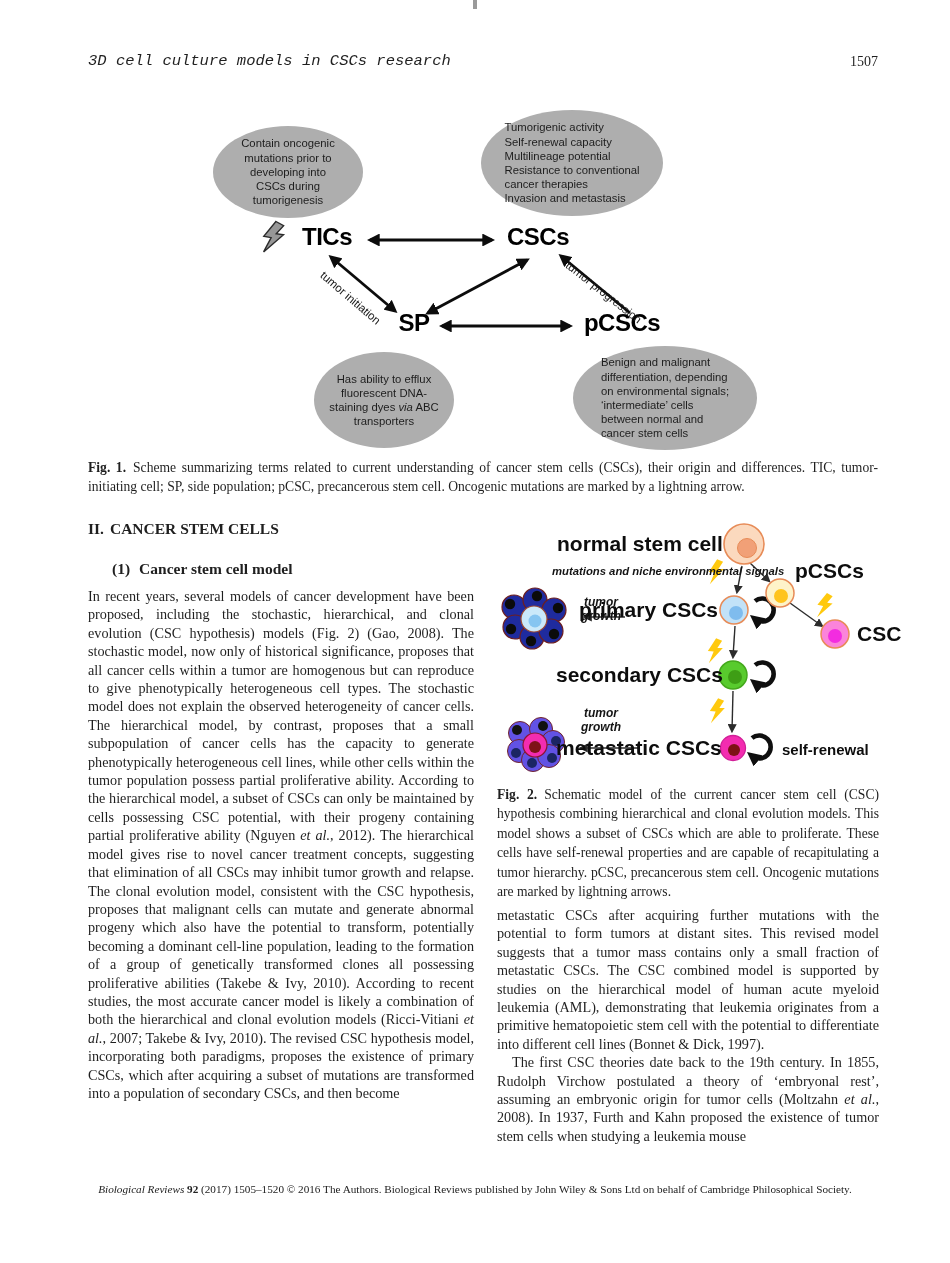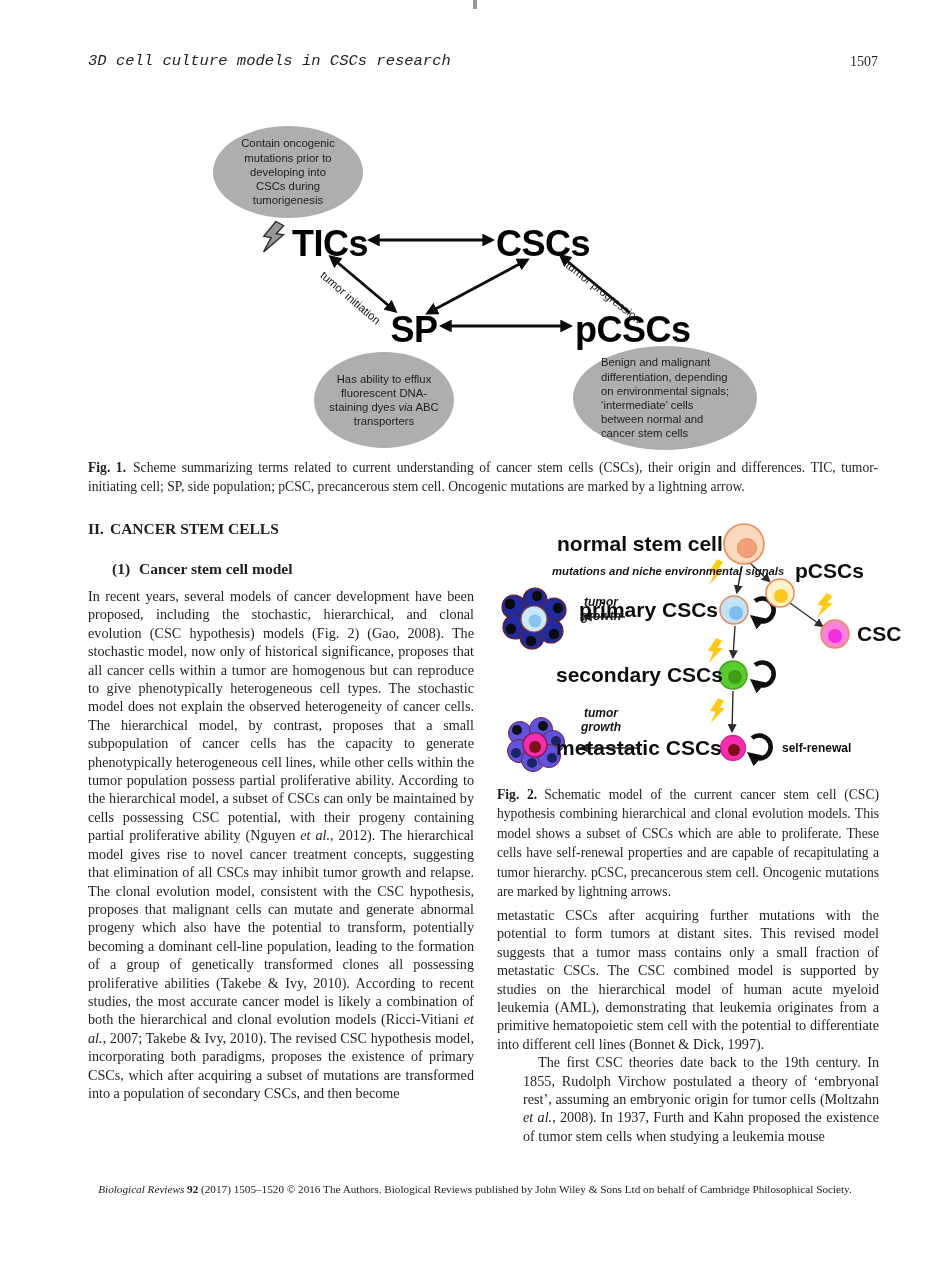--- a/index.html
+++ b/index.html
@@ -11,70 +11,78 @@
   .page-num{top:54px;right:72px;font-size:14px;}
 
   
   .fig1{left:150px;top:103px;width:680px;height:352px;}
   .fig1 svg{position:absolute;left:0;top:0;}
   .el{position:absolute;background:#AEAEAE;border-radius:50%;display:flex;align-items:center;justify-content:center;
       font-family:"Liberation Sans",sans-serif;font-size:11.3px;line-height:14.2px;color:#1d1d1d;}
   .el .txt{white-space:pre-line;}
   .el-center{text-align:center;}
   .el-left .txt{text-align:left;}
-  .node{position:absolute;font-family:"Liberation Sans",sans-serif;font-weight:700;font-size:36px;
+  .node{position:absolute;font-family:"Liberation Sans",sans-serif;font-weight:700;font-size:24px;
         letter-spacing:-0.5px;color:#000;text-align:center;}
   .edge-label{position:absolute;font-family:"Liberation Sans",sans-serif;font-size:11.5px;color:#1a1a1a;
         transform-origin:0 0;white-space:nowrap;}
 
   
   .fig-caption{font-size:13.6px;line-height:19.4px;text-align:justify;}
   .fig-caption .bd{margin-right:7px;}
   .cap1{left:88px;top:458px;width:790px;}
   .cap2{left:497px;top:785px;width:382px;}
   .heading{left:88px;top:520px;font-weight:700;font-size:15.5px;}
   .heading .hnum{margin-right:6px;}
   .subheading{left:88px;top:560px;font-weight:700;font-size:15.5px;margin-left:24px;}
   .subheading .hnum{margin-right:9px;}
   .body-par{font-size:14.2px;line-height:18.4px;text-align:justify;}
   .col-left{left:88px;top:587px;width:386px;}
   .col-right{left:497px;top:906px;width:382px;}
-  .indent{text-indent:15px;margin-left:26px;}
+  .indent{text-indent:15px;}
   .bd{font-weight:700;}
   .it{font-style:italic;}
   .footer{left:80px;top:1183px;width:790px;text-align:center;font-size:11.2px;color:#222;}
 
   
   .fig2{left:497px;top:518px;width:398px;height:264px;}
   .fig2 svg{position:absolute;left:0;top:0;}
   .f2lab{position:absolute;font-family:Liberation Sans, sans-serif;font-weight:700;font-size:21px;
          line-height:17px;color:#0d0d0d;white-space:nowrap;}
   .f2lab.ra{text-align:right;}
   .f2small{position:absolute;font-family:"Liberation Sans",sans-serif;font-style:italic;font-weight:600;
          font-size:11.3px;color:#141414;white-space:nowrap;margin-left:35px;}
   .f2tg{position:absolute;font-family:"Liberation Sans",sans-serif;font-style:italic;font-weight:600;
          font-size:12px;color:#141414;text-align:center;}
-  .f2sr{position:absolute;font-family:"Liberation Sans",sans-serif;font-weight:600;font-size:12px;color:#0d0d0d;}
+  .f2sr{position:absolute;font-family:"Liberation Sans",sans-serif;font-weight:600;font-size:15px;color:#0d0d0d;}
 </style>
 </head>
 <body>
 
 <div class="page">
 
   <div class="abs top-mark"></div>
   <div class="abs running-title">3D cell culture models in CSCs research</div>
   <div class="abs page-num">1507</div>
 
   <div class="abs fig1">
     <div class="el el-center" style="left:63px;top:23px;width:150px;height:92px;">
       <div class="txt">Contain oncogenic
 mutations prior to
 developing into
 CSCs during
 tumorigenesis</div>
+    </div>
+    <div class="el el-left" style="left:331px;top:7px;width:182px;height:106px;">
+      <div class="txt">Tumorigenic activity
+Self-renewal capacity
+Multilineage potential
+Resistance to conventional
+cancer therapies
+Invasion and metastasis</div>
     </div>
     <div class="el el-center" style="left:164px;top:249px;width:140px;height:96px;">
       <div class="txt"><span>Has ability to efflux
 fluorescent DNA-
 staining dyes </span><span class="it">via</span><span> ABC
 transporters</span></div>
     </div>
     <div class="el el-left" style="left:423px;top:243px;width:184px;height:104px;">
       <div class="txt">Benign and malignant
 differentiation, depending

